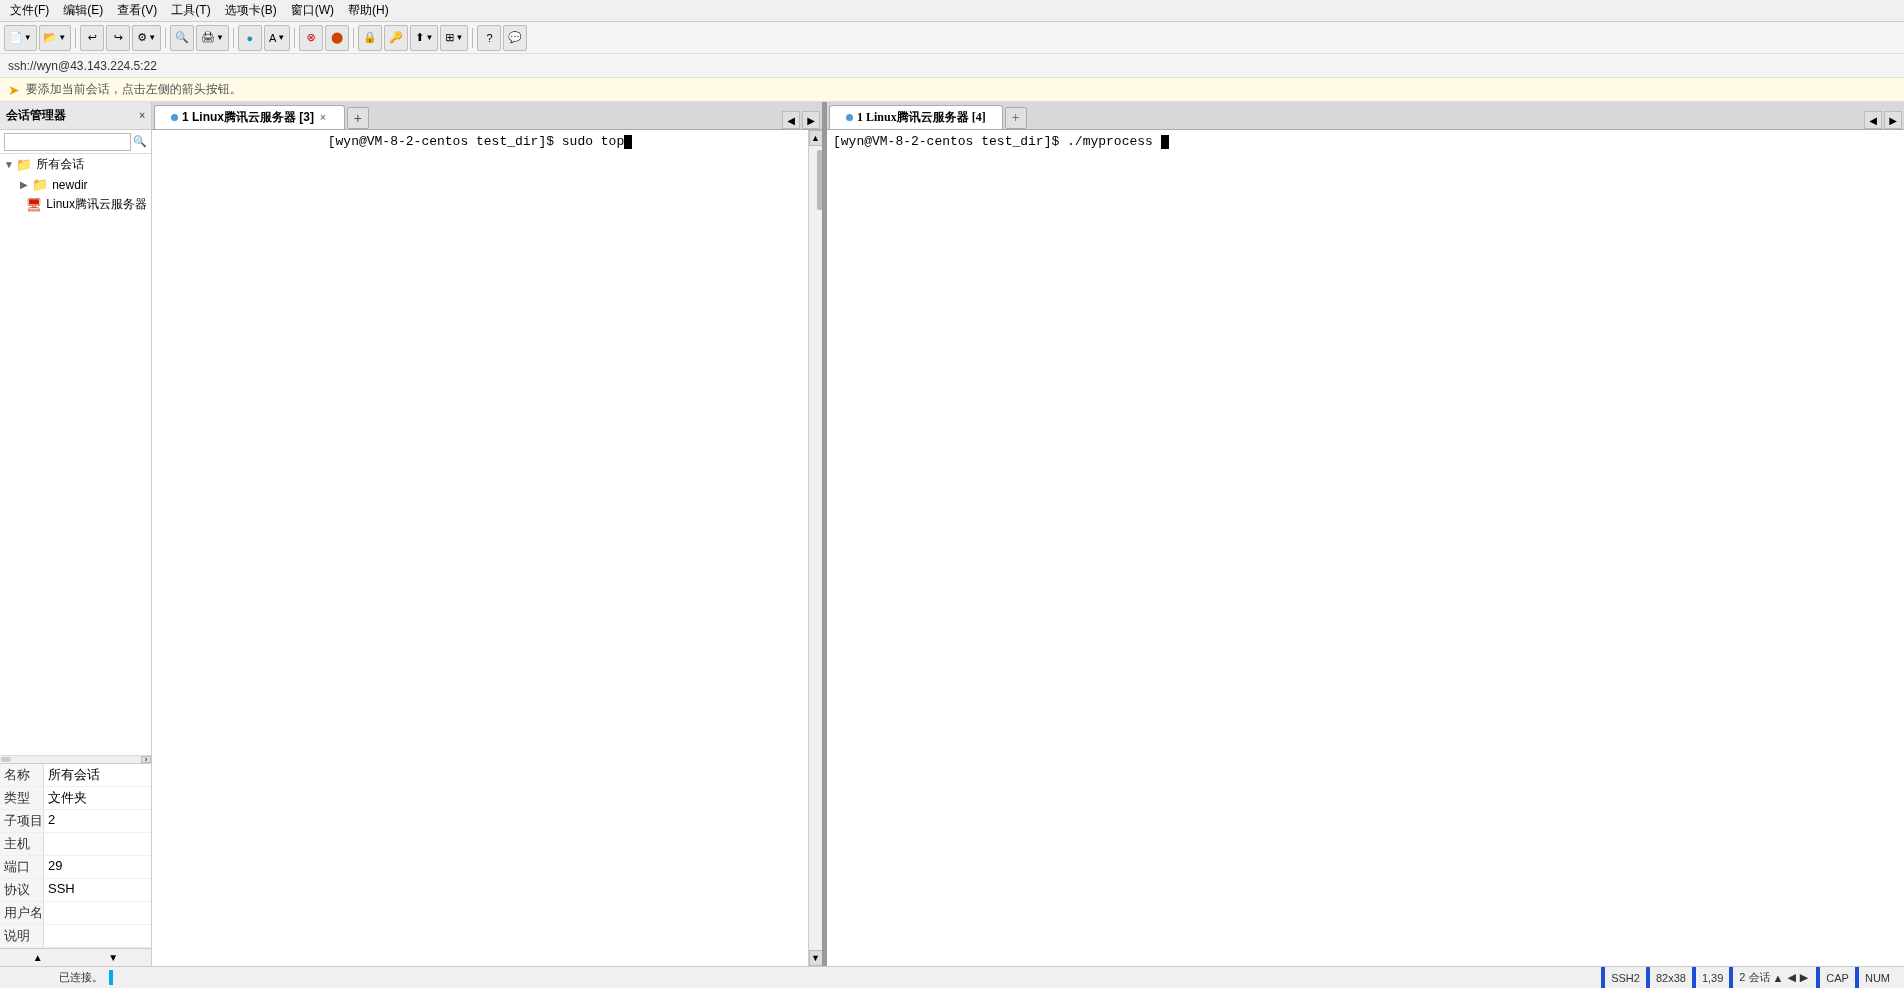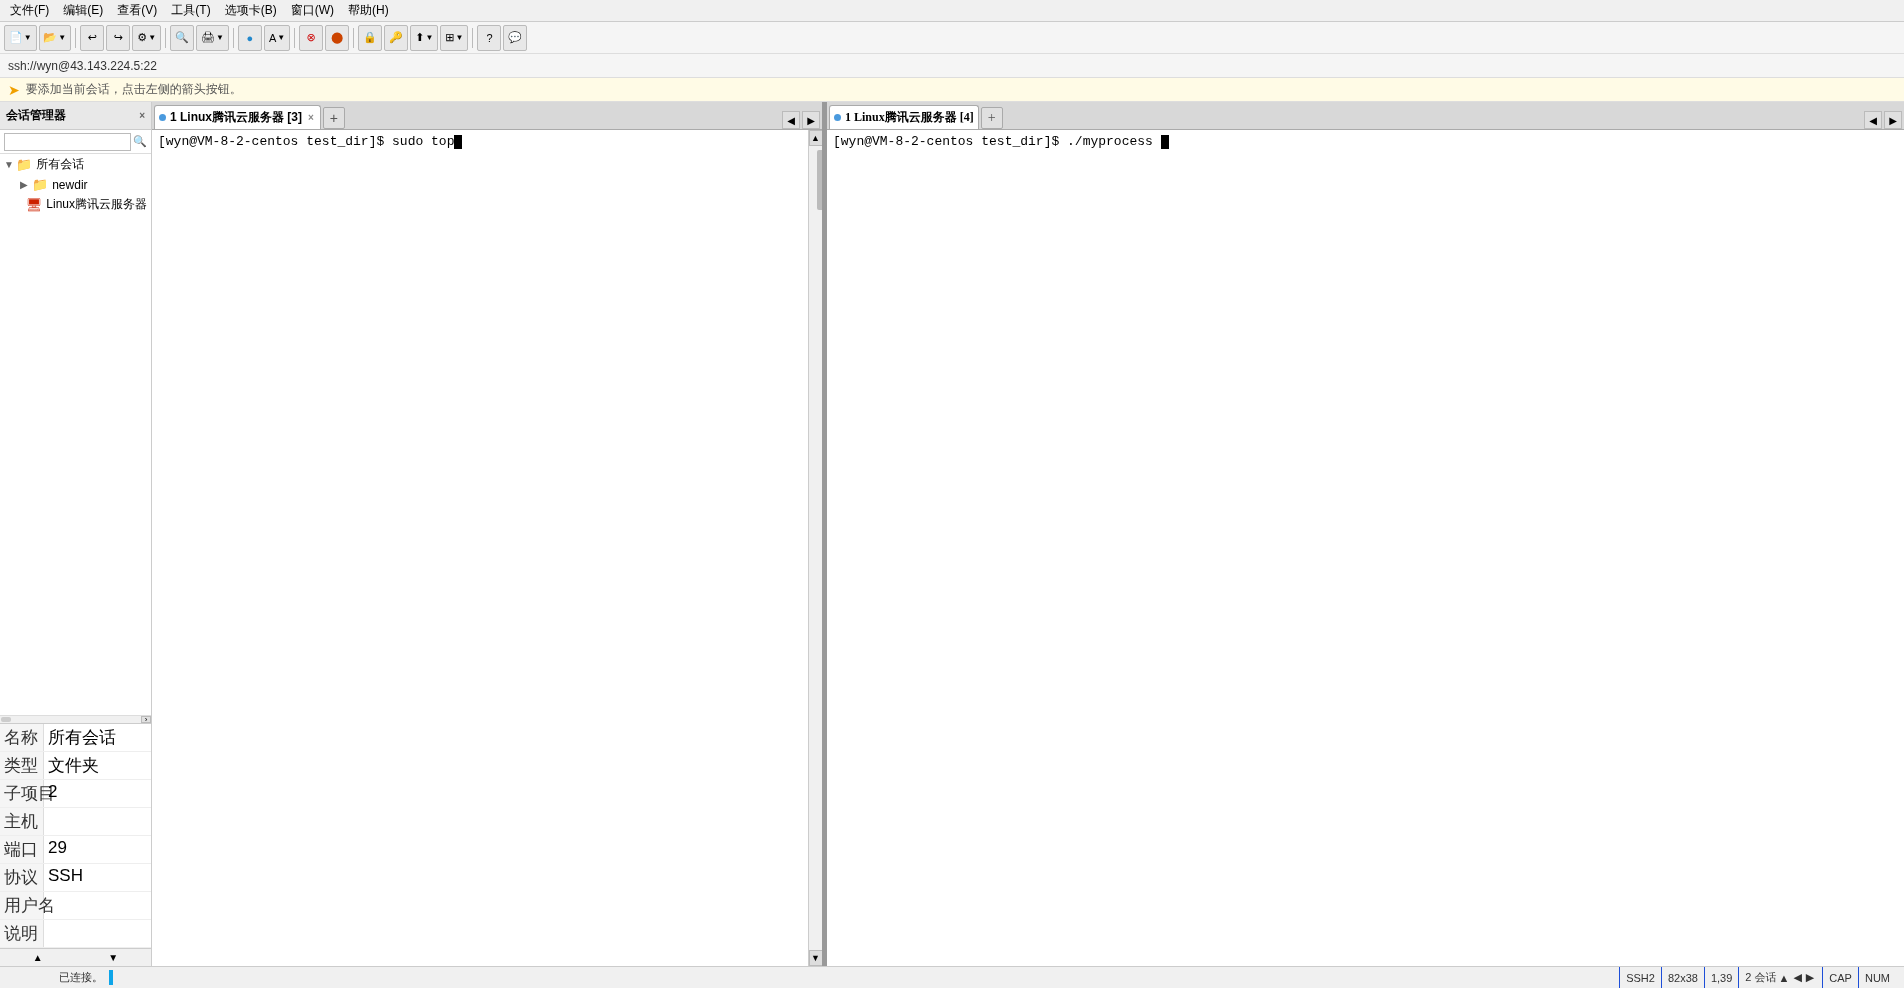--- a/index.html
+++ b/index.html
@@ -153,21 +153,21 @@
       cursor: pointer;
       font-size: 12px;
       white-space: nowrap;
     }
     .tree-icon { margin-right: 4px; font-size: 13px; }
     .tree-expand { width: 12px; font-size: 10px; color: #666; }
 
     
     #properties {
       border-top: 1px solid #ccc;
-      font-size: 17px;
+      font-size: 13px;
     }
     .prop-row {
       display: flex;
       border-bottom: 1px solid #eee;
       min-height: 18px;
     }
     .prop-key {
       width: 44px;
       min-width: 44px;
       padding: 2px 4px;
@@ -204,21 +204,21 @@
     #tabbar {
       height: 28px;
       background: #d8d8d8;
       display: flex;
       align-items: flex-end;
       padding: 0 2px;
       border-bottom: 1px solid #aaa;
     }
     .tab {
       height: 24px;
-      padding: 0 4px;
+      padding: 0 16px;
       background: #d0d0d0;
       border: 1px solid #aaa;
       border-bottom: none;
       border-radius: 3px 3px 0 0;
       display: flex;
       align-items: center;
       cursor: pointer;
       font-size: 12px;
       gap: 4px;
       margin-right: 2px;
@@ -348,21 +348,21 @@
     .status-item:last-child { border-right: none; }
     .status-spacer { flex: 1; }
     .status-right {
       display: flex;
       align-items: center;
       gap: 0;
       margin-left: auto;
     }
     .status-block {
       padding: 0 6px;
-      border-left: 1px solid #1d4ed8;
+      border-left: 4px solid #1d4ed8;
       height: 22px;
       display: flex;
       align-items: center;
       font-size: 11px;
     }
     .sessions-block {
       display: flex;
       align-items: center;
     }
     .nav-arrow {
@@ -586,21 +586,21 @@
             <span>1 Linux腾讯云服务器 [3]</span>
             <span class="tab-close">×</span>
           </div>
           <div class="tab-add">+</div>
           <div class="tab-nav" style="margin-left:auto; display:flex; align-items:center; gap:2px;">
             <div class="tab-nav-btn">◀</div>
             <div class="tab-nav-btn">▶</div>
           </div>
         </div>
 
-        <div class="terminal-row" style="flex:1; overflow:hidden;">
+        <div class="terminal-row" style="flex:1; overflow:hidden;text-align:center;">
           <div class="terminal-content" style="flex:1; overflow:auto;"><span>[wyn@VM-8-2-centos test_dir]$ sudo top</span><span class="cursor"></span></div>
 
           <div class="terminal-scrollbar">
             <div class="scroll-arrow">▲</div>
             <div style="flex:1; background:#f0f0f0; position:relative;">
               <div style="width:10px; height:60px; background:#bbb; border-radius:2px; position:absolute; top:4px; left:1px;"></div>
             </div>
             <div class="scroll-arrow">▼</div>
           </div>
         </div>

